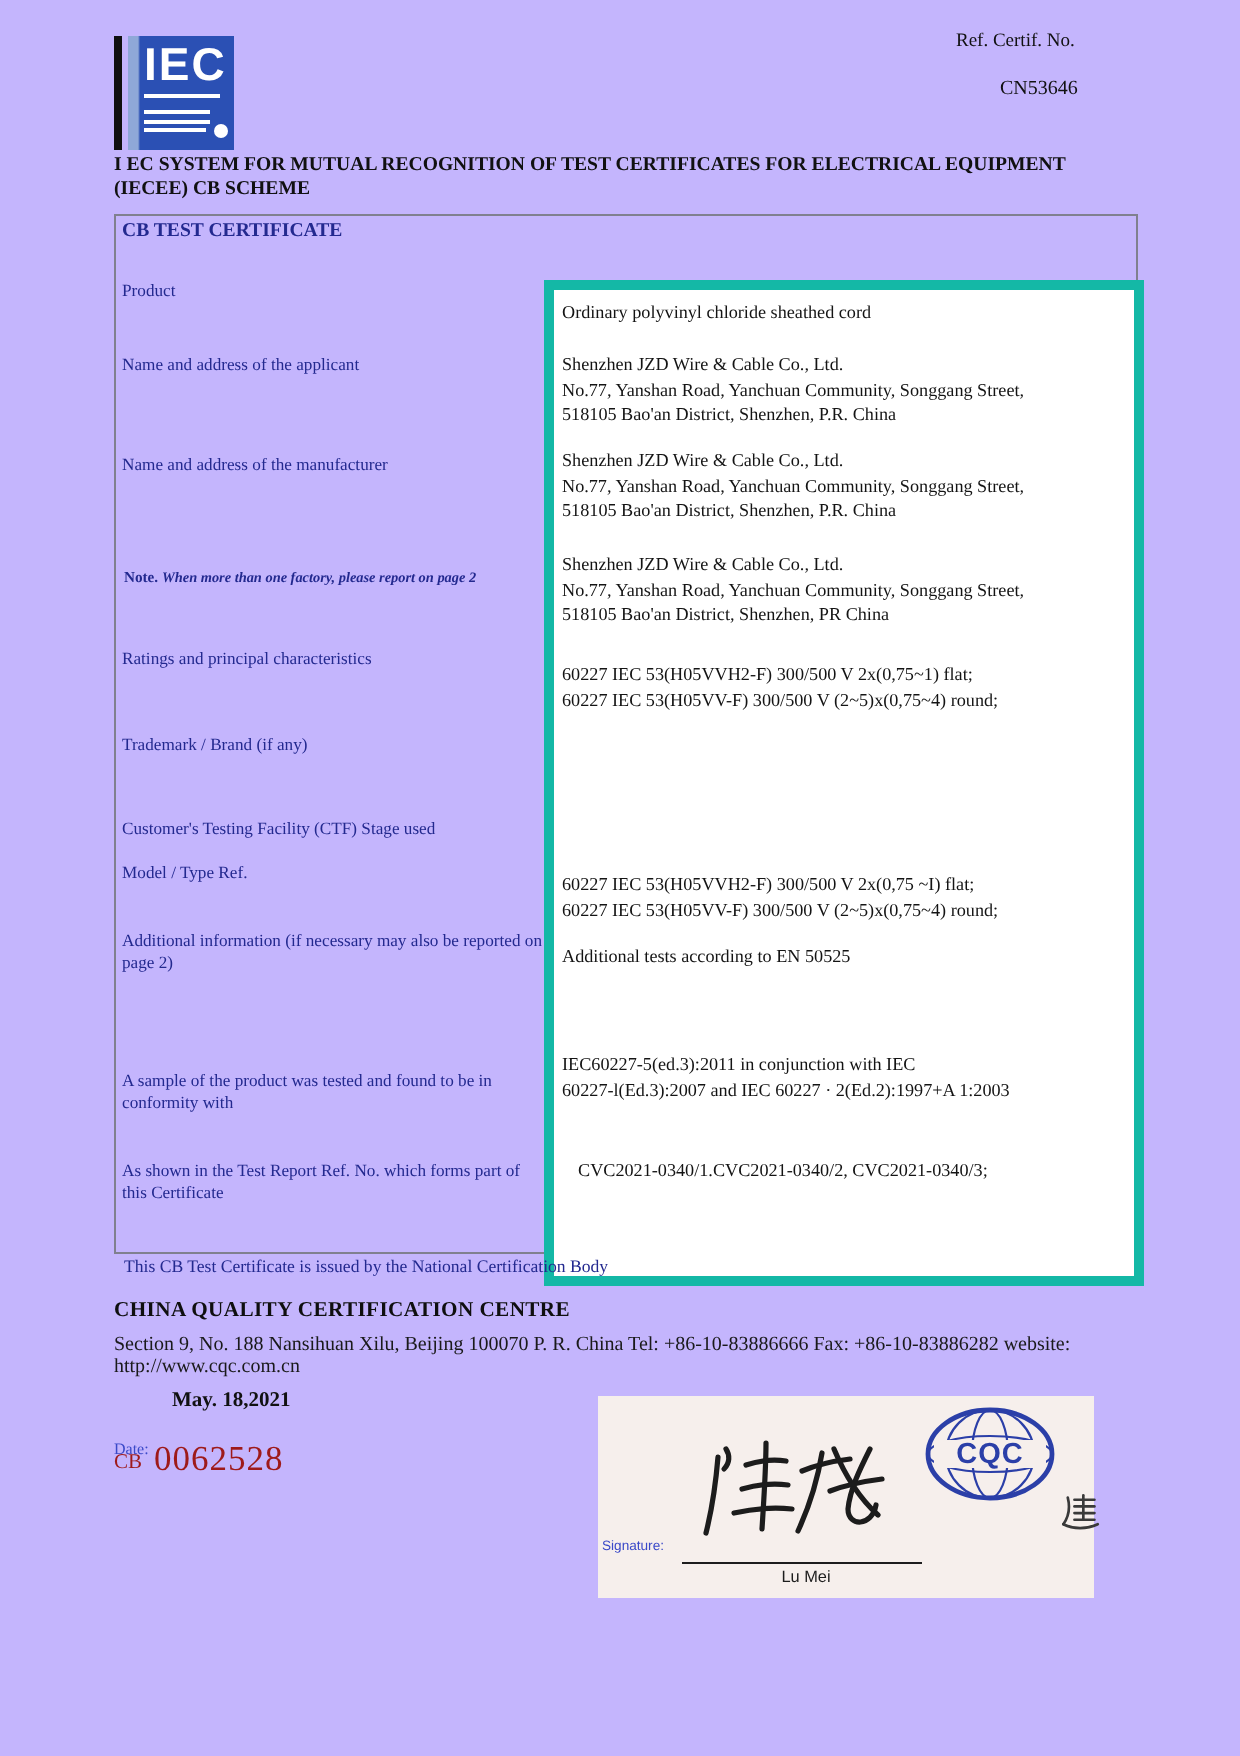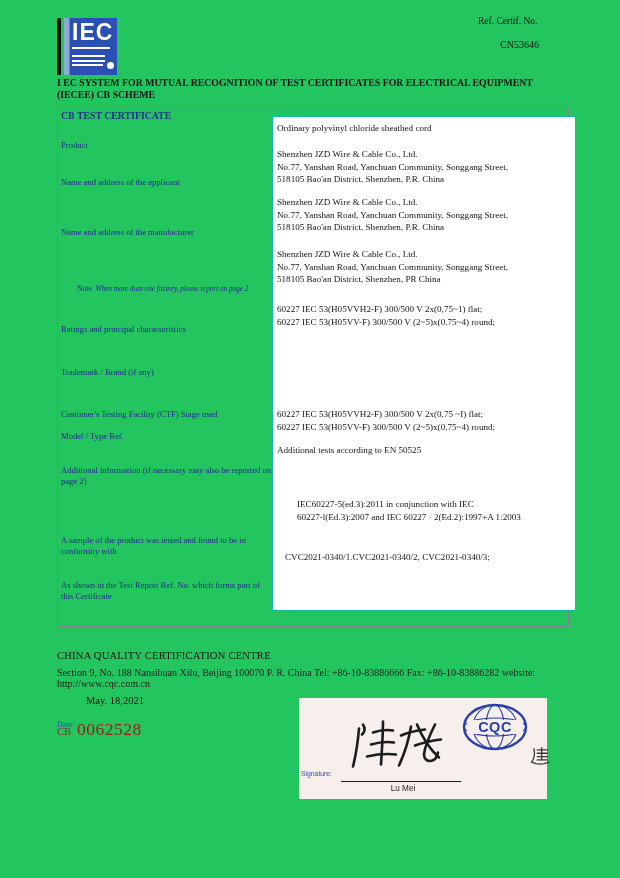--- a/index.html
+++ b/index.html
@@ -1,17 +1,17 @@
 <!DOCTYPE html>
 <html><head>
 <meta charset="utf-8">
 <style>
   html,body{margin:0;padding:0;background:#ffffff;}
   .page{
-    position:relative;width:620px;height:878px;background:#22c55e;overflow:hidden;
+    position:relative;width:620px;height:878px;background:#c4b5fd;overflow:hidden;
     font-family:"Liberation Serif",serif;color:#141414;
   }
   .abs{position:absolute;}
 
   
   .iec-logo{left:57px;top:18px;width:64px;height:57px;}
   .iec-bar{position:absolute;left:0;top:0;width:4px;height:57px;background:#101010;}
   .iec-box{position:absolute;left:7px;top:0;width:53px;height:57px;
     background:linear-gradient(to right,#8fa8d8 0px,#8fa8d8 5px,#2b50b4 6px,#2b50b4 100%);}
   .iec-text{position:absolute;left:8px;top:1px;font-family:"Liberation Sans",sans-serif;
@@ -22,32 +22,32 @@
 
   
   .ref-label{left:478px;top:16px;font-size:9.5px;color:#111;}
   .ref-number{left:500px;top:39px;font-size:10px;color:#111;}
   .scheme-title{left:57px;top:77px;width:512px;font-size:9.8px;font-weight:bold;color:#111;line-height:12px;}
 
   
   .cert-box{left:57px;top:107px;width:510px;height:518px;border:1px solid #80808f;}
   .cb-title{position:absolute;left:3px;top:2px;font-size:9.8px;font-weight:bold;color:#23298f;}
   .flabel{position:absolute;left:3px;width:212px;font-size:8.6px;color:#23298f;line-height:10.5px;}
-  .fnote{position:absolute;left:19px;width:220px;font-size:7.6px;color:#23298f;}
+  .fnote{position:absolute;left:4px;width:220px;font-size:7.6px;color:#23298f;font-weight:bold;}
   .fnote .it{font-style:italic;font-size:7.2px;}
-  .values-box{position:absolute;left:214px;top:8px;width:290px;height:493px;border:1px solid #14b8a6;background:#fff;padding-left:12px;}
+  .values-box{position:absolute;left:214px;top:32px;width:290px;height:493px;border:5px solid #14b8a6;background:#fff;}
   .fvalue{position:absolute;left:4px;width:282px;font-size:9.1px;color:#141414;line-height:12.5px;}
 
   .issued-note{left:62px;top:628px;font-size:8.8px;color:#23298f;}
 
   
-  .ncb-name{left:57px;top:650px;font-size:10.6px;font-weight:normal;color:#0f0f0f;letter-spacing:0.2px;}
+  .ncb-name{left:57px;top:650px;font-size:10.6px;font-weight:bold;color:#0f0f0f;letter-spacing:0.2px;}
   .ncb-address{left:57px;top:667px;width:540px;font-size:10px;color:#1a1a1a;}
   .date-label{left:57px;top:720px;font-size:8px;color:#3a49c8;}
-  .date-value{left:86px;top:695px;font-size:10.5px;color:#111;}
+  .date-value{left:86px;top:695px;font-size:10.5px;color:#111;font-weight:bold;}
   .cb-prefix{left:57px;top:726px;font-size:10.5px;color:#9e1a1a;}
   .cb-number{left:77px;top:719px;font-size:17.5px;color:#9e1a1a;letter-spacing:0.5px;}
 
   
   .scan-patch{left:299px;top:698px;width:248px;height:101px;background:#f6efec;}
   .cqc-logo{left:461px;top:702px;width:68px;height:50px;}
   .stamp-char{left:530px;top:746px;width:20px;height:20px;}
   .sig-script{left:347px;top:717px;width:112px;height:58px;}
   .sig-label{left:301px;top:770px;font-family:"Liberation Sans",sans-serif;font-size:6.8px;color:#3a49c8;}
   .sig-line{left:341px;top:781px;width:120px;height:0;border-top:1.5px solid #1d1d1d;}
@@ -123,29 +123,30 @@
         <div>60227 IEC 53(H05VV-F) 300/500 V (2~5)x(0,75~4) round;</div>
       </div>
 
       <div class="fvalue" style="top:291px;">
         <div>60227 IEC 53(H05VVH2-F) 300/500 V 2x(0,75 ~I) flat;</div>
         <div>60227 IEC 53(H05VV-F) 300/500 V (2~5)x(0,75~4) round;</div>
       </div>
 
       <div class="fvalue" style="top:327px;">Additional tests according to EN 50525</div>
 
-      <div class="fvalue" style="top:381px;margin-left:20px;">
+      <div class="fvalue" style="top:381px;">
         <div>IEC60227-5(ed.3):2011 in conjunction with IEC</div>
         <div>60227-l(Ed.3):2007 and IEC 60227 · 2(Ed.2):1997+A 1:2003</div>
       </div>
 
       <div class="fvalue" style="top:434px;left:12px;">CVC2021-0340/1.CVC2021-0340/2, CVC2021-0340/3;</div>
     </div>
   </div>
 
+  <div class="abs issued-note">This CB Test Certificate is issued by the National Certification Body</div>
 
   <div class="abs ncb-name">CHINA QUALITY CERTIFICATION CENTRE</div>
   <div class="abs ncb-address">Section 9, No. 188 Nansihuan Xilu, Beijing 100070 P. R. China Tel: +86-10-83886666 Fax: +86-10-83886282 website: http://www.cqc.com.cn</div>
 
   <div class="abs date-label">Date:</div>
   <div class="abs date-value">May. 18,2021</div>
 
   <div class="abs cb-prefix">CB</div>
   <div class="abs cb-number">0062528</div>
 

